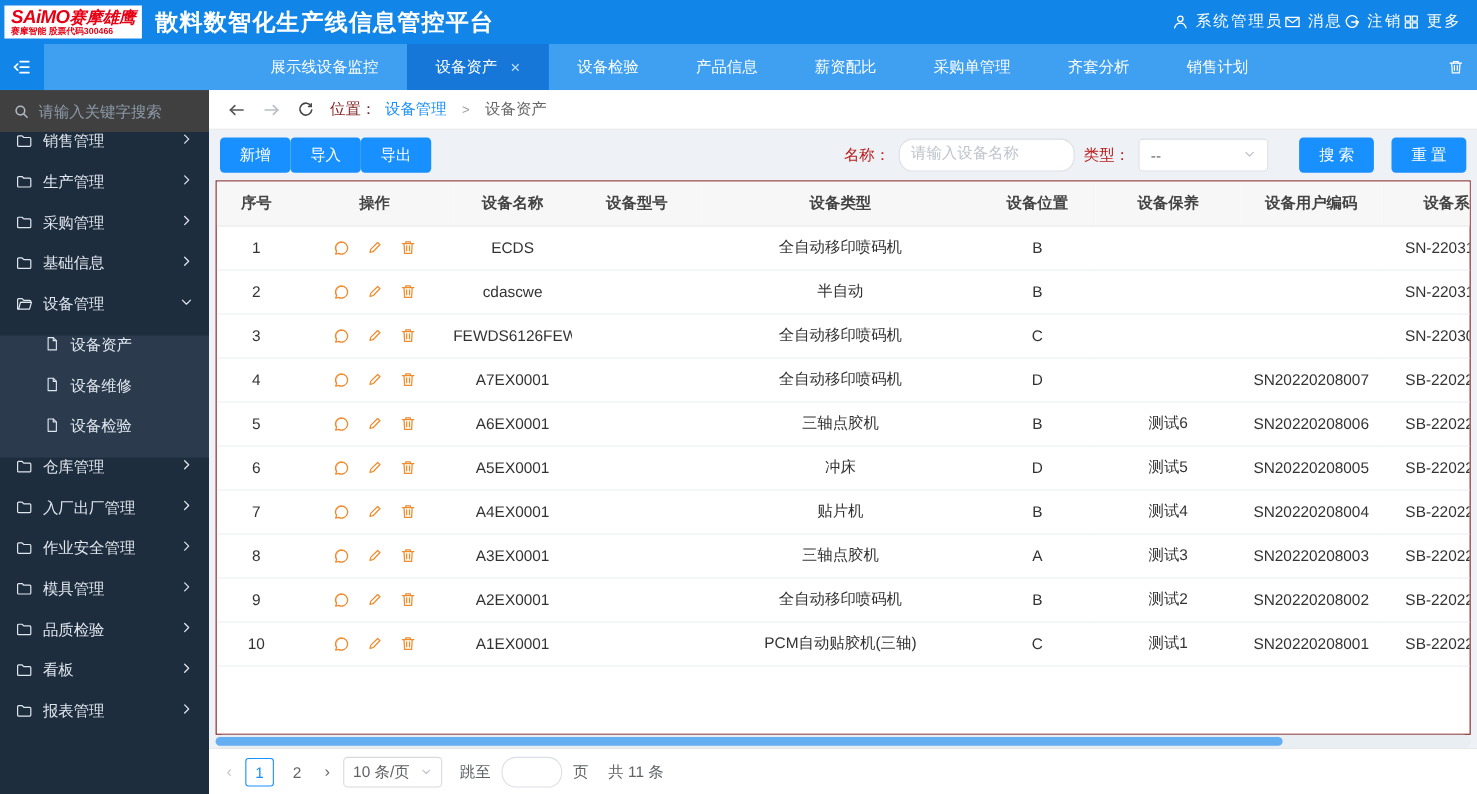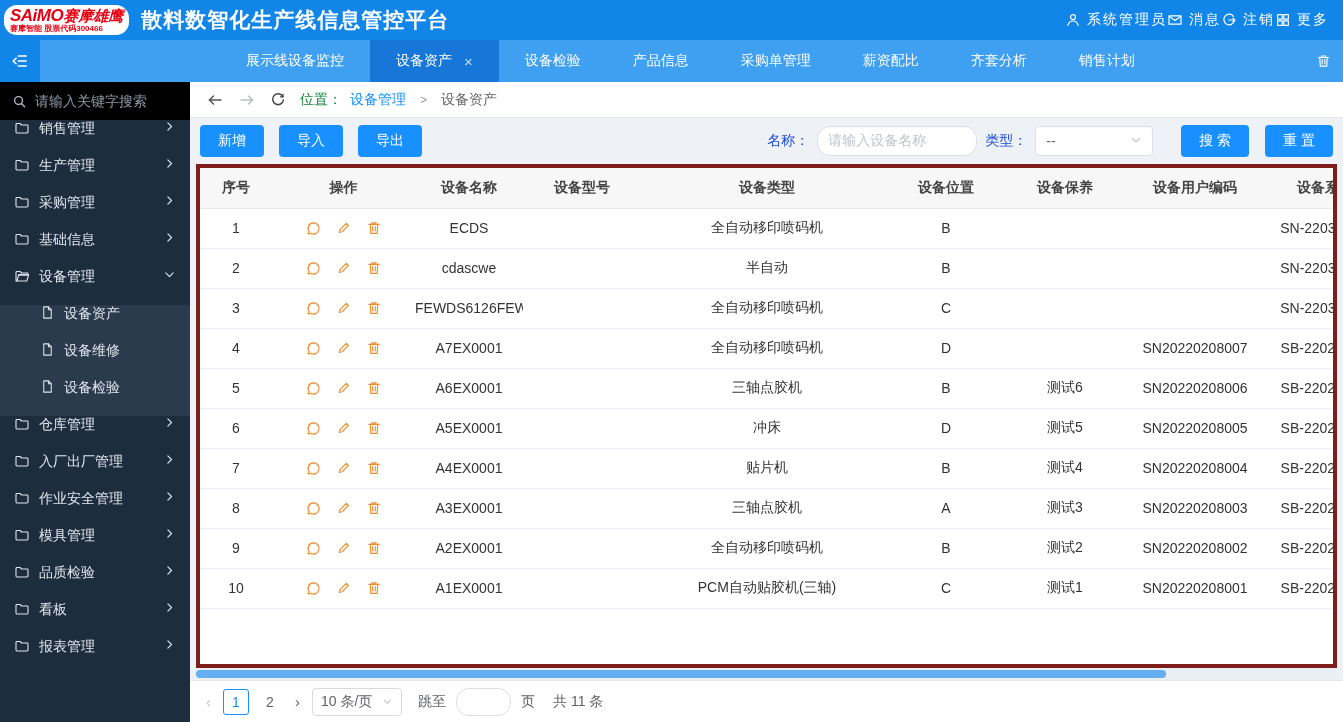--- a/index.html
+++ b/index.html
@@ -2,21 +2,21 @@
 <html><head>
 <meta charset="utf-8">
 <style>
   * { margin:0; padding:0; box-sizing:border-box; }
   html,body { width:1343px; height:722px; overflow:hidden; }
   body { font-family:"Liberation Sans","DejaVu Sans",sans-serif; font-size:14px; color:#333; background:#eef1f5; }
   .app { width:1343px; height:722px; display:flex; flex-direction:column; }
 
   
   .topbar { height:40px; background:#1285e8; display:flex; align-items:center; padding:0 14px 0 4px; flex:0 0 40px; }
-  .logo-box { background:#fff; border-radius:13px; padding:2px 6px; margin:2px 0; line-height:1.05; }
+  .logo-box { background:#fff; border-radius:0; padding:2px 6px; margin:2px 0; line-height:1.05; }
   .logo-line1 { color:#e60014; font-weight:bold; font-style:italic; font-size:15px; white-space:nowrap; }
   .logo-line1 .brand { font-size:17px; letter-spacing:-0.5px; }
   .logo-line2 { color:#e60014; font-size:8px; font-weight:bold; white-space:nowrap; }
   .app-title { color:#fff; font-size:21px; font-weight:bold; margin-left:12px; letter-spacing:1px; }
   .topbar-actions { margin-left:auto; display:flex; align-items:center; }
   .top-action { display:flex; align-items:center; gap:6px; color:#fff; cursor:pointer; letter-spacing:2px; }
   .top-action svg { display:block; }
 
   
   .tabbar { height:42px; background:#3f9ff0; display:flex; align-items:stretch; flex:0 0 42px; }
@@ -25,50 +25,50 @@
   .tab { display:flex; align-items:center; padding:0 26px; color:#fff; cursor:pointer; white-space:nowrap; }
   .tab.active { background:#1677d9; }
   .tab .close { margin-left:12px; color:#bfe0fb; font-size:15px; }
   .tab-trash { margin-left:auto; display:flex; align-items:center; padding:0 12px; color:#fff; cursor:pointer; }
 
   
   .body { flex:1; display:flex; min-height:0; }
 
   
   .sidebar { width:190px; flex:0 0 190px; background:#1e2d3d; color:#dfe6ee; display:flex; flex-direction:column; overflow:hidden; }
-  .side-search { height:38px; background:#000000; display:flex; align-items:center; gap:8px; padding:0 12px; flex:0 0 38px; }
+  .side-search { height:38px; background:#404040; display:flex; align-items:center; gap:8px; padding:0 12px; flex:0 0 38px; }
   .side-search input { background:transparent; border:none; outline:none; color:#cfd8e2; font-size:14px; width:140px; }
   .side-search input::placeholder { color:#8b99a7; }
   .menu-item { height:37px; display:flex; gap:9px; padding:0 14px; cursor:pointer; }
   .menu-item .lbl { flex:1; font-size:14px; }
   .menu-item svg { flex:0 0 auto; }
   .submenu { background:#2b3b4d; }
   .submenu .menu-item { padding-left:40px; }
 
   
   .main { flex:1; display:flex; flex-direction:column; min-width:0; background:#eef1f5; }
   .crumb-bar { height:36px; background:#fff; border-bottom:1px solid #e8e8e8; display:flex; align-items:center; gap:14px; padding:0 16px; flex:0 0 36px; }
   .crumb-bar .nav-ic { color:#555; display:flex; cursor:pointer; }
   .crumb-bar .nav-ic.dim { color:#b9bec4; }
-  .crumb-label { color:#15803d; }
+  .crumb-label { color:#7f1d1d; }
   .crumb-link { color:#1890ff; cursor:pointer; }
   .crumb-sep { color:#999; font-size:12px; }
   .crumb-cur { color:#666; }
 
   .toolbar { height:46px; display:flex; align-items:center; padding:0 10px; gap:14px; flex:0 0 46px; }
   .btn { background:#1890ff; color:#fff; border:none; border-radius:4px; height:32px; padding:0 18px; font-size:14px; cursor:pointer; font-family:inherit; }
   .filters { margin-left:auto; display:flex; align-items:center; gap:8px; }
-  .filters label { color:#1d4ed8; }
+  .filters label { color:#b91c1c; }
   .txt-input { height:30px; border:1px solid #dcdfe6; border-radius:13px; background:#fff; padding:0 10px; font-size:14px; color:#0f766e; outline:none; font-family:Liberation Mono, monospace; }
   .txt-input::placeholder { color:#c0c4cc; }
   .name-input { width:160px; }
   .select-box { width:118px; height:30px; border:1px solid #dcdfe6; border-radius:4px; background:#fff; display:flex; align-items:center; padding:0 10px; color:#666; cursor:pointer; }
   .select-box .chev { margin-left:auto; color:#c0c4cc; }
 
-  .table-wrap { flex:1; margin:0 6px; background:#fff; border:4px solid #7f1d1d; overflow:hidden; min-height:0; }
+  .table-wrap { flex:1; margin:0 6px; background:#fff; border:1px solid #7f1d1d; overflow:hidden; min-height:0; }
   table { width:100%; border-collapse:collapse; table-layout:fixed; }
   thead th { background:#f7f7f8; height:40px; font-weight:bold; color:#444; font-size:14px; border-bottom:1px solid #e8e8e8; }
   tbody td { height:40px; text-align:center; color:#333; font-size:14px; border-bottom:1px solid #ebeef5; overflow:hidden; white-space:nowrap; }
   .ops { display:flex; align-items:center; justify-content:center; gap:14px; color:#f08c2e; }
   .ops span { display:flex; cursor:pointer; }
 
   .hscroll { height:12px; margin:0 6px; background:#e9eef3; border-radius:6px; position:relative; flex:0 0 12px; }
   .hscroll .thumb { position:absolute; left:0; top:2px; height:8px; width:85%; background:#66aef2; border-radius:4px; cursor:pointer; }
 
   .pager { height:42px; background:#fff; border-top:1px solid #e8e8e8; display:flex; align-items:center; gap:10px; padding:0 14px; color:#606266; flex:0 0 42px; }
@@ -153,24 +153,24 @@
           <span>设备资产</span>
           <span class="close">×</span>
         </div>
         <div class="tab">
           <span>设备检验</span>
         </div>
         <div class="tab">
           <span>产品信息</span>
         </div>
         <div class="tab">
+          <span>薪资配比</span>
+        </div>
+        <div class="tab">
           <span>采购单管理</span>
-        </div>
-        <div class="tab">
-          <span>薪资配比</span>
         </div>
         <div class="tab">
           <span>齐套分析</span>
         </div>
         <div class="tab">
           <span>销售计划</span>
         </div>
       </div>
     <div class="tab-trash">
       <svg width="15" height="16" viewBox="0 0 16 16">
@@ -413,21 +413,21 @@
               </g>
             </svg>
           </span>
         <span class="crumb-label">位置：</span>
         <span class="crumb-link" style="margin-left:-6px;">设备管理</span>
         <span class="crumb-sep">&gt;</span>
         <span class="crumb-cur">设备资产</span>
       </div>
 
       <div class="toolbar">
-        <div id="toolbar-buttons" style="display:flex; gap:15px;">
+        <div id="toolbar-buttons" style="display:flex; ">
             <button class="btn">新增</button>
             <button class="btn">导入</button>
             <button class="btn">导出</button>
           </div>
         <div class="filters">
           <label>名称：</label>
           <input class="txt-input name-input" type="text" placeholder="请输入设备名称" style="">
           <label>类型：</label>
           <div class="select-box">
             <span>--</span>

